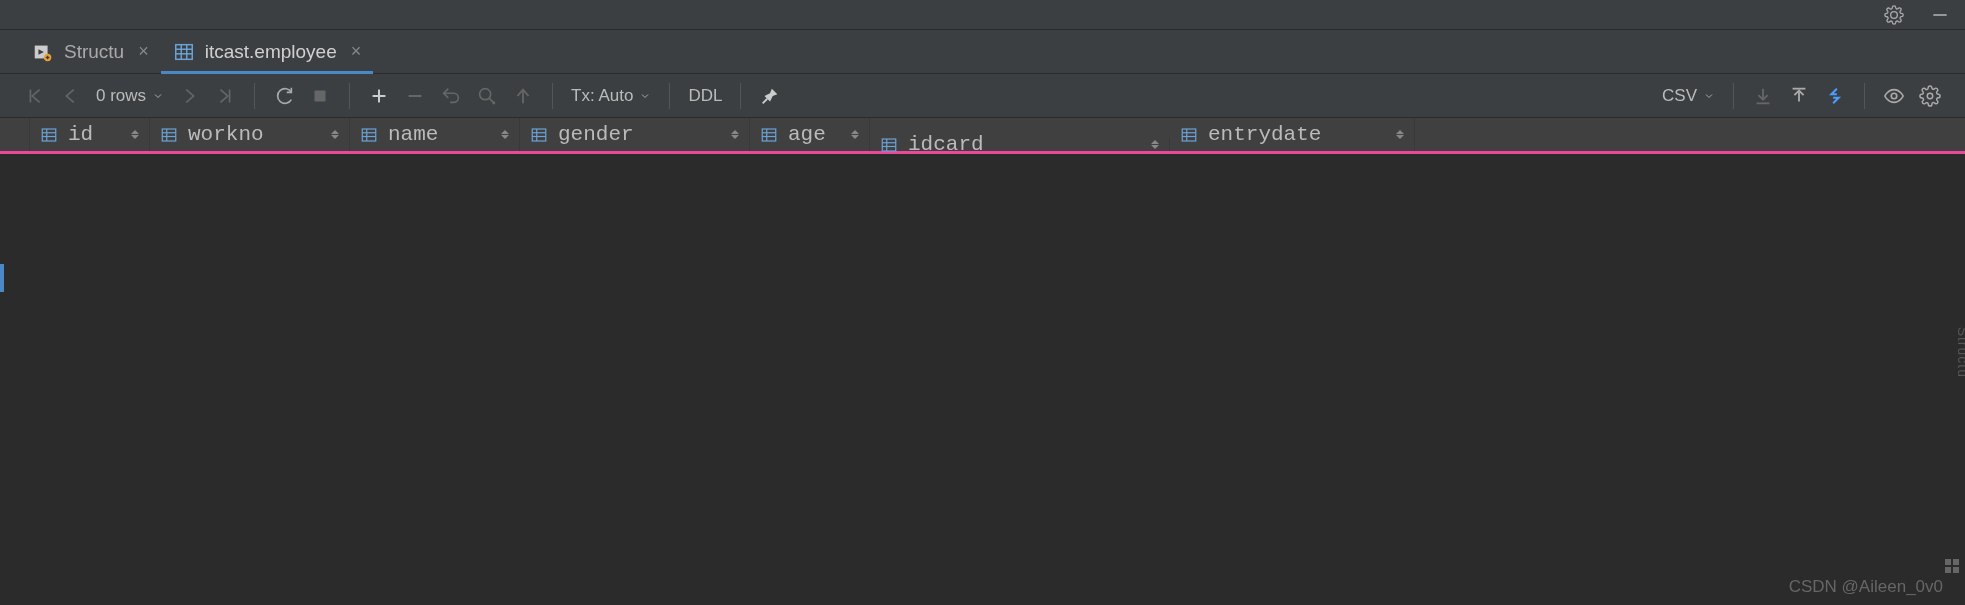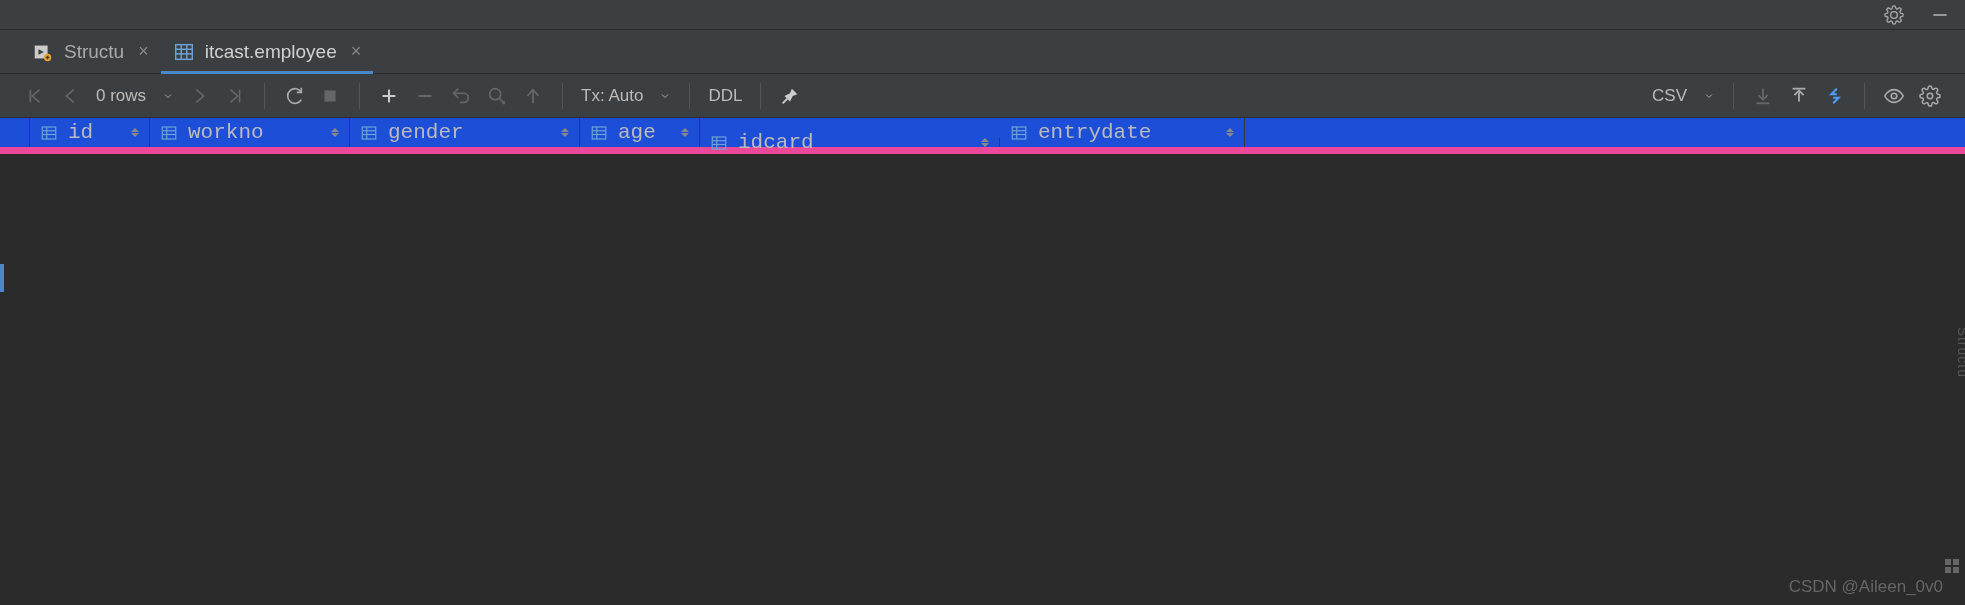--- a/index.html
+++ b/index.html
@@ -11,24 +11,24 @@
   .tab.active{color:#d0d0d0;background:#3c3f41}
   .tab.active::after{content:"";position:absolute;left:0;right:0;bottom:-1px;height:3px;background:#4A88C7}
   .tab .close{color:#888;font-size:18px;margin-left:4px}
   .toolbar{display:flex;align-items:center;height:44px;background:#3c3f41;border-bottom:1px solid #2b2b2b;padding:0 10px}
   .tb-group{display:flex;align-items:center;gap:6px;padding:0 10px}
   .sep{width:1px;height:26px;background:#555;margin:0 4px}
   .tb-btn{display:flex;align-items:center;justify-content:center;width:30px;height:30px;cursor:pointer}
   .tb-btn svg{stroke:#aaa;fill:none;stroke-width:1.8}
   .tb-btn.disabled svg{stroke:#666}
   .tb-btn.disabled .filled{fill:#666;stroke:none}
-  .tb-text{color:#bbb;font-size:17px;padding:0 4px;display:flex;align-items:center;gap:16px;cursor:pointer}
+  .tb-text{color:#bbb;font-size:17px;padding:0 4px;display:flex;align-items:center;gap:6px;cursor:pointer}
   .chev{width:12px;height:12px}
   .spacer{flex:1}
-  .grid-head{display:flex;height:36px;background:#1d4ed8;border-bottom:7px solid #ec4899}
+  .grid-head{display:flex;height:36px;background:#404040;border-bottom:3px solid #ec4899}
   .rownum-col{width:30px;border-right:1px solid #393939}
   .col{display:flex;align-items:center;border-right:1px solid #393939;padding:0 10px;font-family:"Consolas","Courier New",monospace;font-size:21px;color:#bbb;gap:10px;cursor:pointer}
   .col .sort{margin-left:auto;display:flex;flex-direction:column;gap:1px}
   .sort-tri{width:0;height:0;border-left:4px solid transparent;border-right:4px solid transparent}
   .sort-up{border-bottom:4px solid #888}
   .sort-down{border-top:4px solid #888}
   .grid-body{flex:1;background:#2b2b2b;position:relative;height:calc(100% - 30px - 44px - 44px - 36px)}
   .blue-marker{position:absolute;left:0;top:110px;width:4px;height:28px;background:#4A88C7}
   .watermark{position:absolute;right:22px;bottom:8px;color:#666;font-size:17px}
   .side-text{position:absolute;right:2px;top:50%;transform:rotate(90deg) translateX(-10px);transform-origin:right center;color:#565656;font-size:14px;letter-spacing:1px}
@@ -251,20 +251,33 @@
           <line x1="9" y1="4" x2="9" y2="20" stroke="#6ba3d6" stroke-width="1.6"></line>
           <line x1="3" y1="9" x2="21" y2="9" stroke="#6ba3d6" stroke-width="1.6"></line>
           <line x1="3" y1="14" x2="21" y2="14" stroke="#6ba3d6" stroke-width="1.6"></line>
         </svg>
         <span>workno</span>
         <span class="sort">
           <span class="sort-tri sort-up"></span>
           <span class="sort-tri sort-down"></span>
         </span>
       </div>
+      <div class="col" style="width: 170px;">
+        <svg class="col-ico" viewBox="0 0 24 24">
+          <rect x="3" y="4" width="18" height="16" stroke="#6ba3d6" fill="none" stroke-width="1.6"></rect>
+          <line x1="9" y1="4" x2="9" y2="20" stroke="#6ba3d6" stroke-width="1.6"></line>
+          <line x1="3" y1="9" x2="21" y2="9" stroke="#6ba3d6" stroke-width="1.6"></line>
+          <line x1="3" y1="14" x2="21" y2="14" stroke="#6ba3d6" stroke-width="1.6"></line>
+        </svg>
+        <span>name</span>
+        <span class="sort">
+          <span class="sort-tri sort-up"></span>
+          <span class="sort-tri sort-down"></span>
+        </span>
+      </div>
       <div class="col" style="width: 230px; justify-content: space-between;">
         <svg class="col-ico" viewBox="0 0 24 24">
           <rect x="3" y="4" width="18" height="16" stroke="#6ba3d6" fill="none" stroke-width="1.6"></rect>
           <line x1="9" y1="4" x2="9" y2="20" stroke="#6ba3d6" stroke-width="1.6"></line>
           <line x1="3" y1="9" x2="21" y2="9" stroke="#6ba3d6" stroke-width="1.6"></line>
           <line x1="3" y1="14" x2="21" y2="14" stroke="#6ba3d6" stroke-width="1.6"></line>
         </svg>
         <span>gender</span>
         <span class="sort">
           <span class="sort-tri sort-up"></span>

